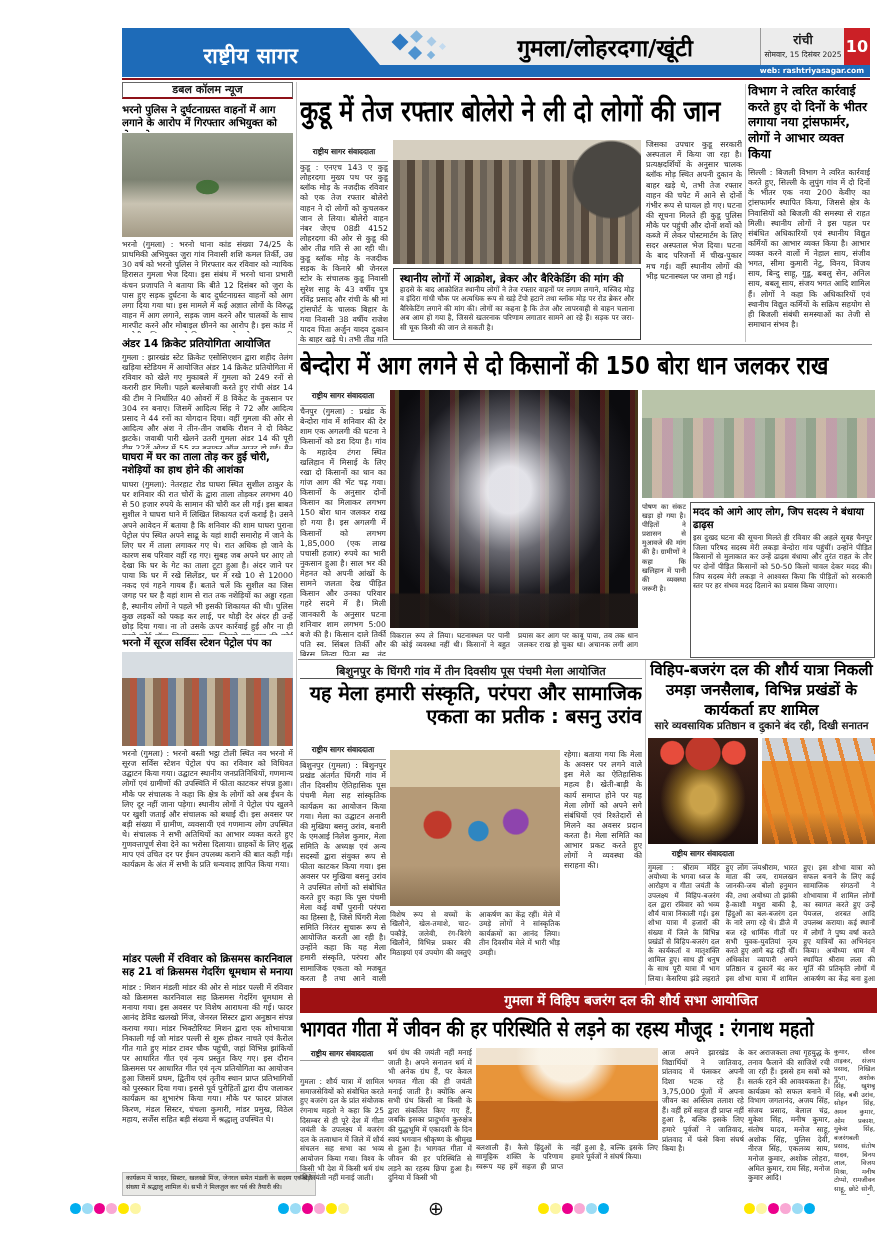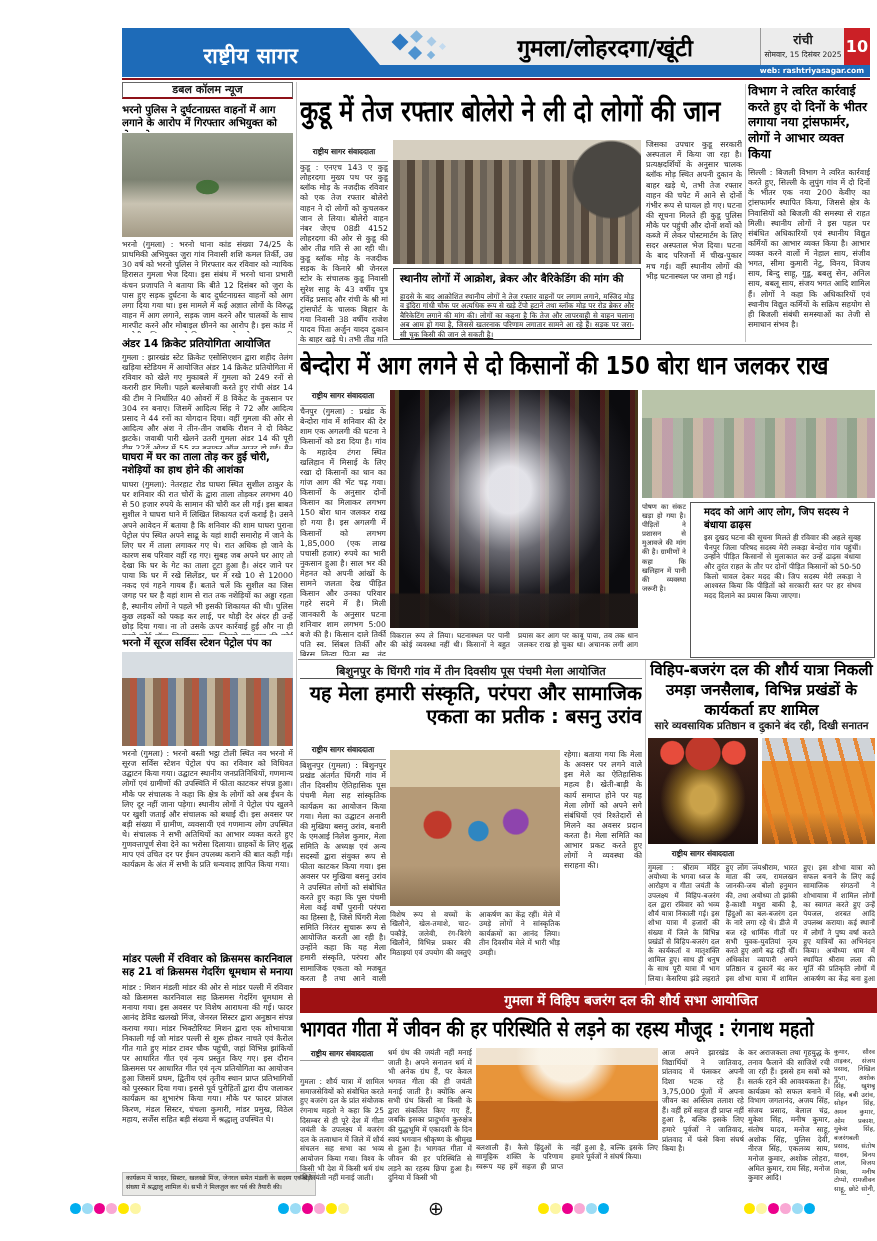--- a/index.html
+++ b/index.html
@@ -63,40 +63,40 @@
   .kudu-headline{left:300px;top:86px;width:442px;height:52px;font-size:29px;font-weight:800;color:#000;
                  white-space:nowrap;transform:scaleX(.82);transform-origin:left top;width:540px;line-height:50px;}
   .kudu-byline{left:300px;top:146px;width:88px;height:13px;}
   .kudu-col1{left:300px;top:163px;width:88px;height:182px;}
   .kudu-photo{left:393px;top:140px;width:248px;height:124px;
               background:radial-gradient(circle at 88% 32%,#4a4742 0 16%,transparent 17%),
               linear-gradient(180deg,#d6cfc0 0 16%,transparent 16%),
               repeating-linear-gradient(90deg,#6b6257 0 7px,#877b6b 7px 14px,#55483c 14px 22px,#9a8a74 22px 29px);}
   .kudu-box{left:393px;top:268px;width:248px;height:72px;border:1.5px solid #3a3a3a;box-sizing:border-box;padding:3px 6px;}
   .kudu-box-title{font-weight:800;font-size:10.5px;line-height:1.25;color:#000;}
-  .kudu-box-body{font-size:7.2px;line-height:1.3;margin-top:7px;text-decoration:underline;}
+  .kudu-box-body{font-size:7.2px;line-height:1.3;margin-top:0;}
   .kudu-col2{left:646px;top:140px;width:96px;height:202px;}
   
   .tr-headline{left:748px;top:84px;width:122px;height:80px;font-size:12.3px;}
   .tr-body{left:748px;top:168px;width:122px;height:172px;}
   
   .bd-headline{left:300px;top:349px;width:676px;height:36px;font-size:25px;font-weight:800;color:#000;
                white-space:nowrap;transform:scaleX(.85);transform-origin:left top;line-height:34px;}
   .bd-byline{left:300px;top:390px;width:86px;height:13px;}
   .bd-col1{left:300px;top:407px;width:86px;height:249px;}
   .bd-photo{left:390px;top:390px;width:248px;height:238px;
             background:radial-gradient(ellipse at 48% 42%,rgba(238,238,244,.95) 0 12%,rgba(180,180,192,.55) 32%,rgba(70,70,82,.25) 55%,transparent 72%),
             linear-gradient(0deg,rgba(30,24,22,.92) 0 14%,transparent 15%),
             repeating-linear-gradient(90deg,rgba(190,60,44,.35) 0 5px,rgba(230,170,60,.28) 5px 9px,transparent 9px 30px),#0b0b0e;}
   .bd-under{left:390px;top:631px;width:248px;height:27px;column-count:2;column-gap:8px;font-size:7.3px;line-height:1.3;}
   .bd-photo2{left:642px;top:390px;width:233px;height:108px;
              background:linear-gradient(180deg,#b9c4a9 0 26%,transparent 26%),
              repeating-linear-gradient(90deg,rgba(60,90,50,.55) 0 10px,rgba(160,125,95,.55) 10px 20px,rgba(130,65,85,.5) 20px 31px,rgba(90,110,75,.5) 31px 41px);}
   .bd-sidecol{left:642px;top:503px;width:44px;height:153px;font-size:7px;line-height:1.3;}
-  .bd-helpbox{left:690px;top:502px;width:185px;height:156px;border:1px solid #555;box-sizing:border-box;padding:3px 13px;}
+  .bd-helpbox{left:690px;top:502px;width:185px;height:156px;border:1px solid #555;box-sizing:border-box;padding:3px 2px;}
   .bd-help-title{font-weight:800;font-size:10px;line-height:1.25;color:#000;}
   .bd-help-body{font-size:7.3px;line-height:1.32;margin-top:2px;}
   
   .ml-kicker{left:300px;top:663px;width:342px;height:16px;font-size:11.3px;font-weight:700;text-align:center;
              border-bottom:1px solid #555;box-sizing:border-box;}
   .ml-headline{left:300px;top:682px;width:342px;height:56px;font-size:19.5px;font-weight:800;text-align:right;line-height:1.2;color:#000;}
   .ml-byline{left:300px;top:744px;width:86px;height:13px;}
   .ml-col1{left:300px;top:761px;width:86px;height:223px;}
   .ml-photo{left:390px;top:750px;width:170px;height:156px;
             background:radial-gradient(circle at 28% 48%,#c0392b 0 9%,transparent 10%),

